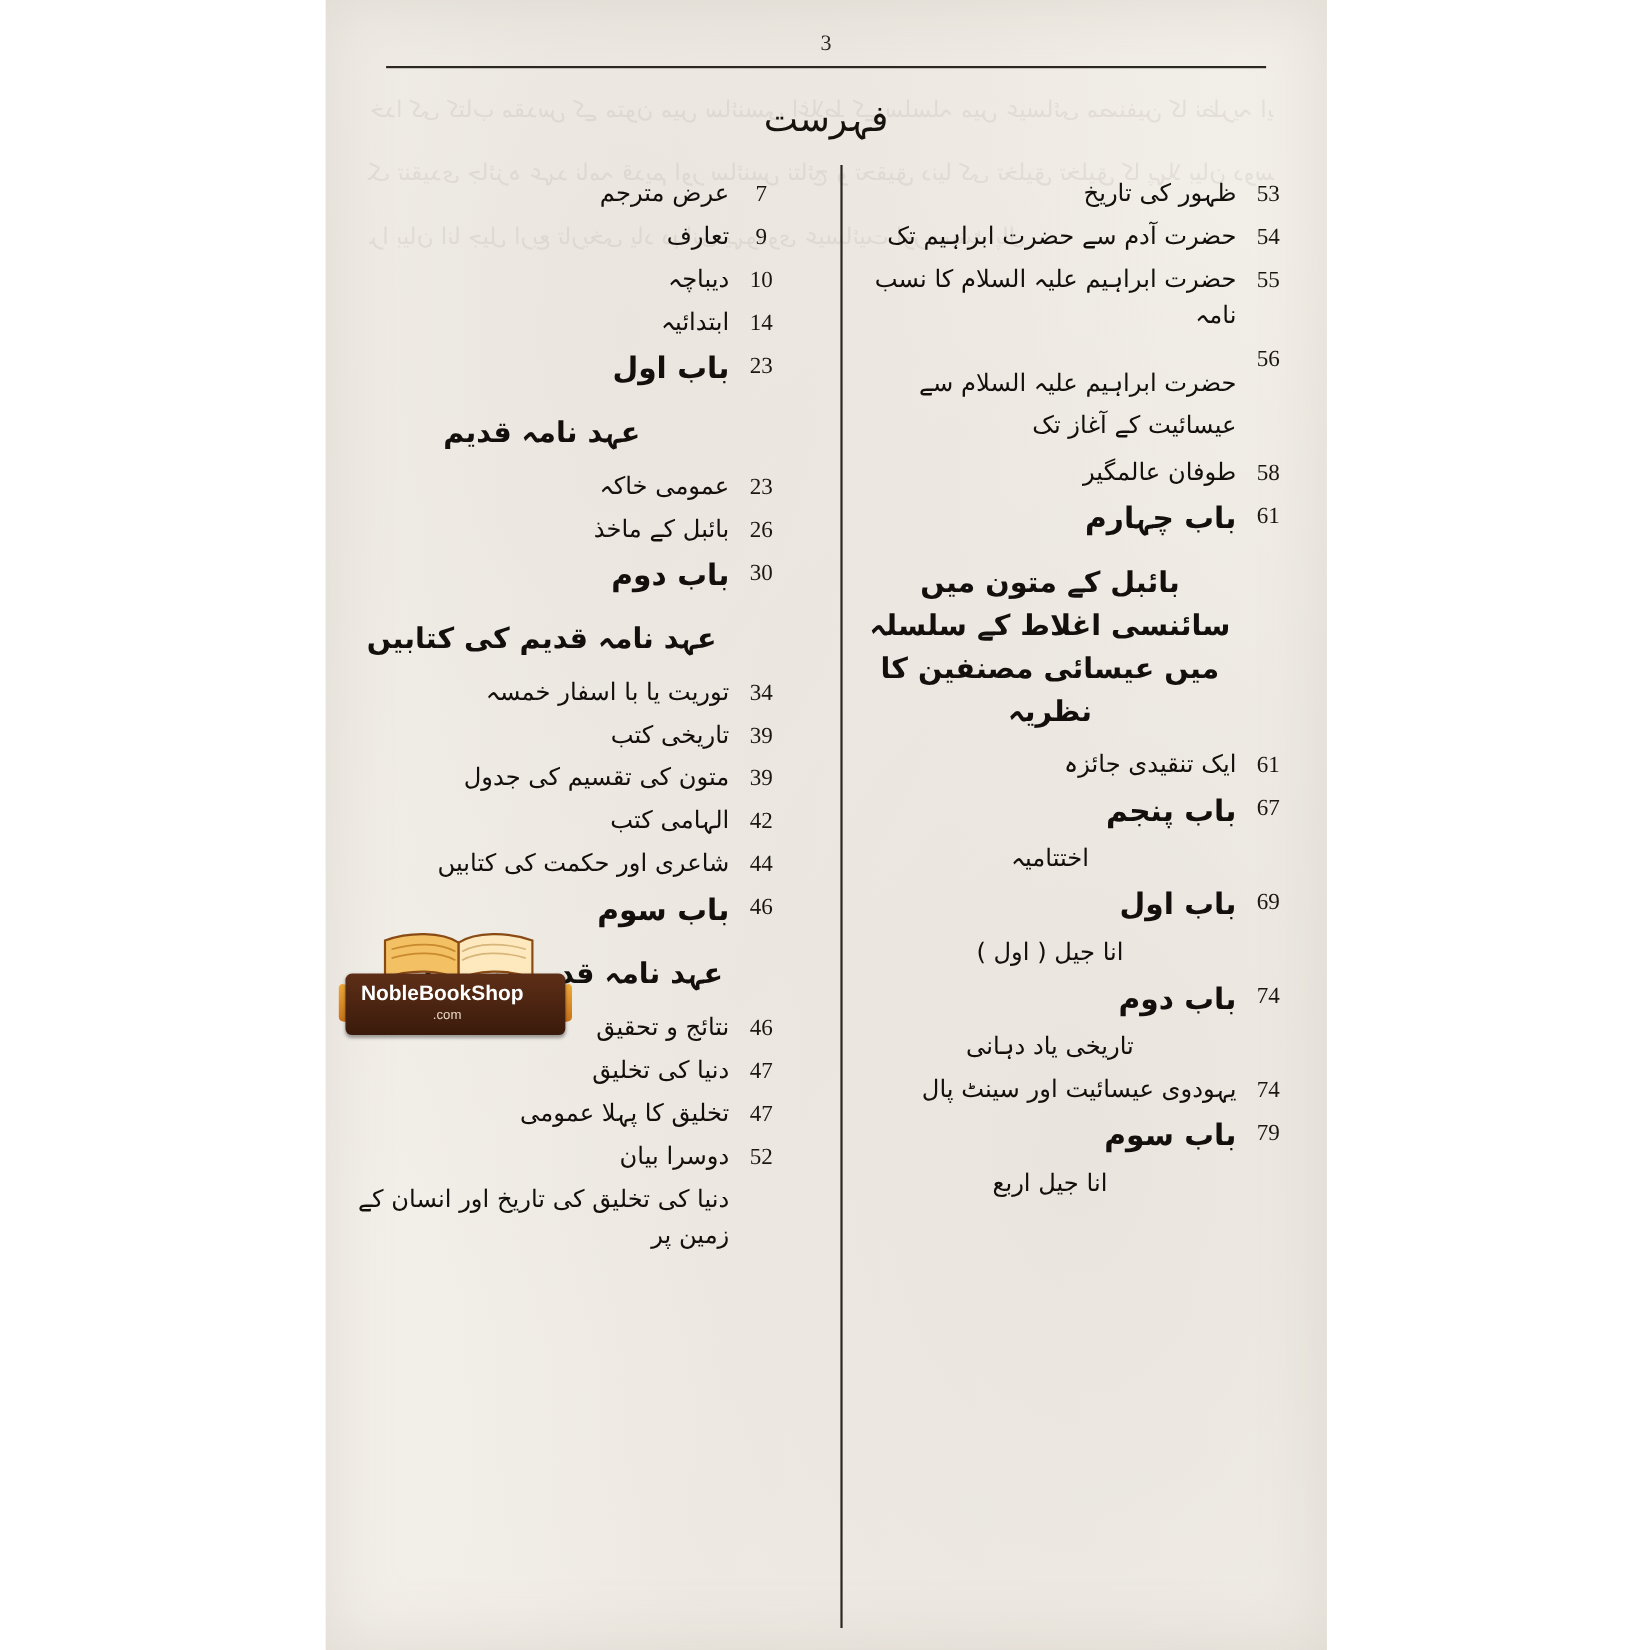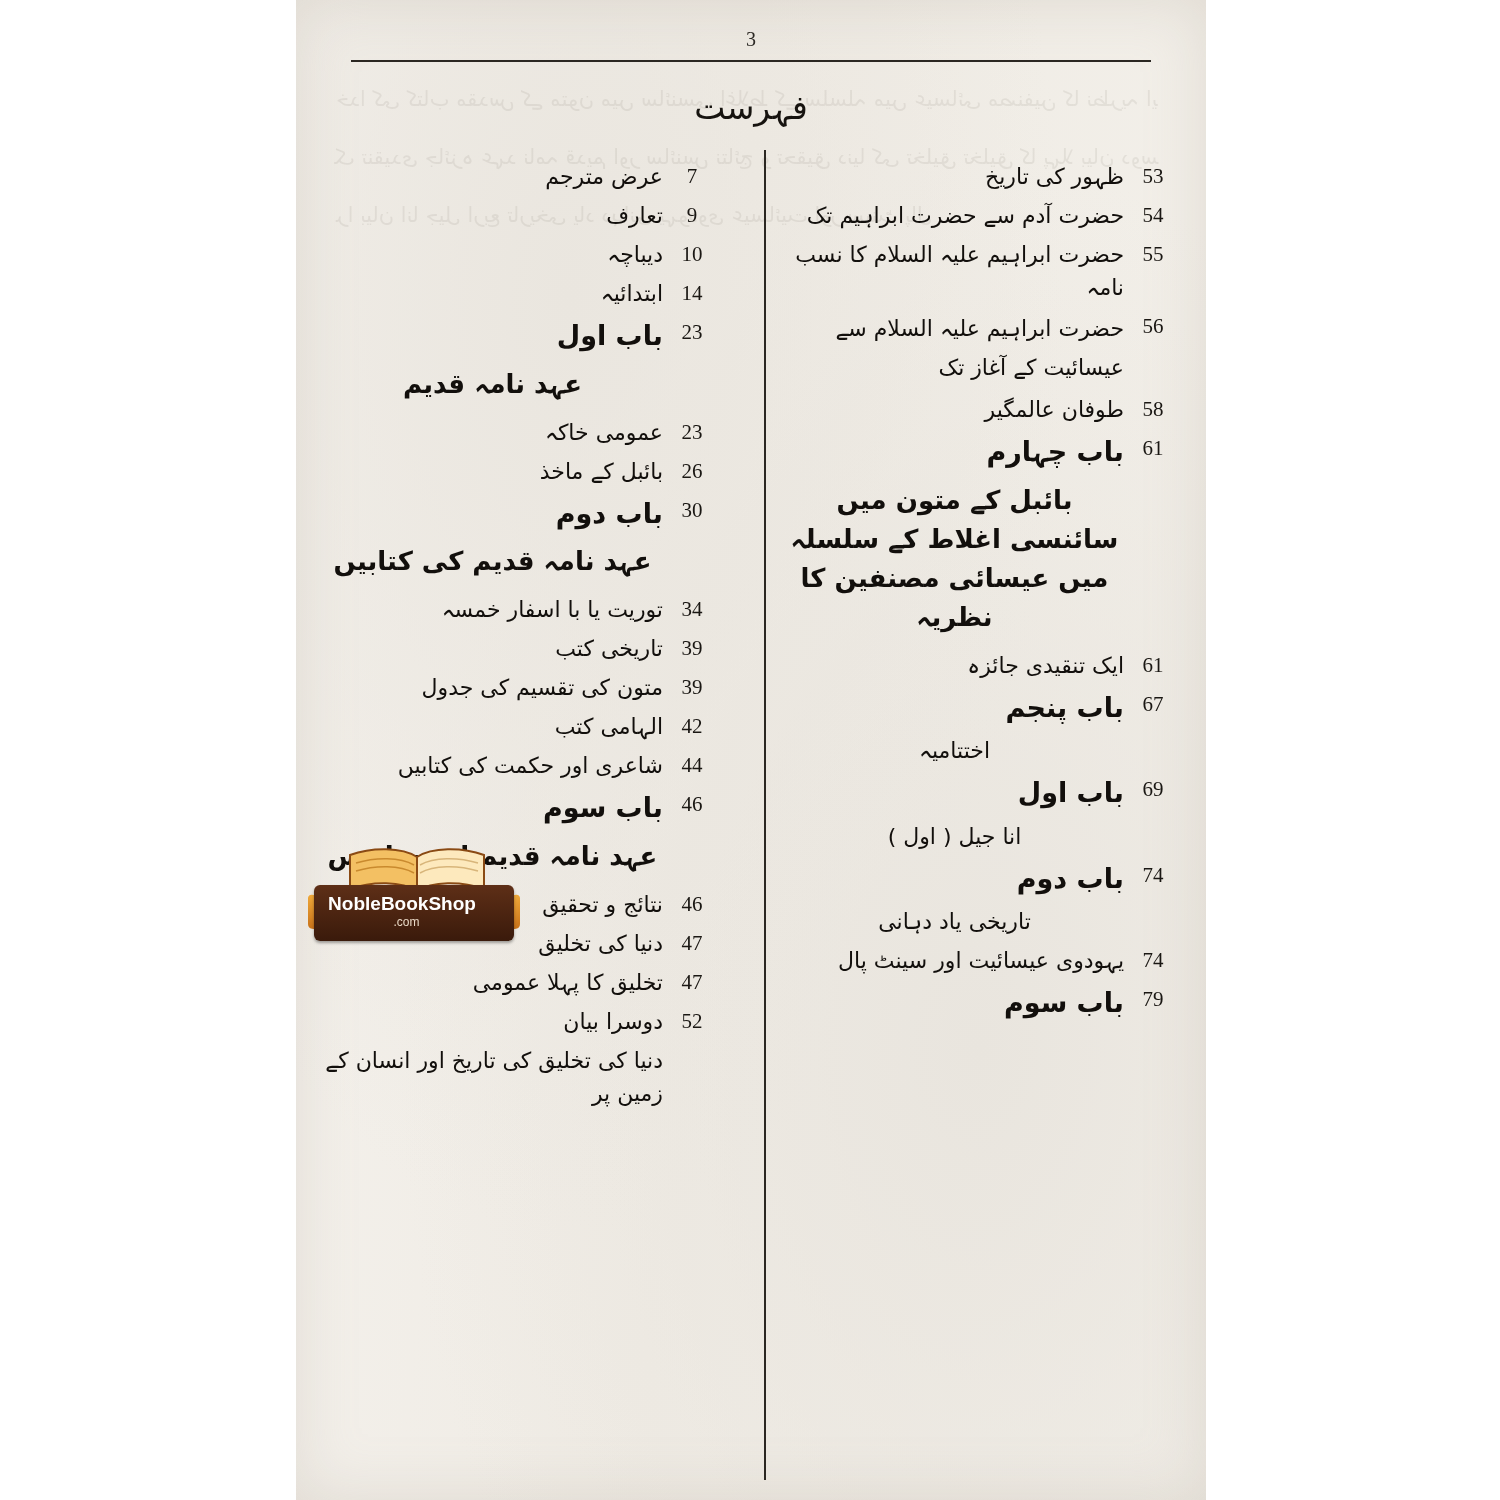--- a/index.html
+++ b/index.html
@@ -134,31 +134,31 @@
   .entry.heading .ttl {
     font-size: 27px;
     font-weight: bold;
     letter-spacing: 1px;
   }
   .entry.center .ttl {
     text-align: center;
   }
   .entry.subheading {
     justify-content: center;
-    margin-top: 8px;
+    margin-top: 18px;
     margin-bottom: 12px;
   }
   .entry.subheading .ttl {
     text-align: center;
     font-size: 26px;
     font-weight: bold;
     letter-spacing: 1px;
   }
   .entry.subheading .pg { visibility: hidden; }
-  .entry.multiline .ttl { line-height: 1.75; }
+  .entry.multiline .ttl { line-height: 1.75; margin-top: 20px; }
 
   
   .watermark {
     position: absolute;
     left: 18px;
     top: 845px;
     width: 200px;
     height: 100px;
     z-index: 5;
   }
@@ -284,20 +284,24 @@
             <div class="pg"></div>
             <div class="ttl">تاریخی یاد دہانی</div>
           </div>
           <div class="entry">
             <div class="pg">74</div>
             <div class="ttl">یہودوی عیسائیت اور سینٹ پال</div>
           </div>
           <div class="entry heading">
             <div class="pg">79</div>
             <div class="ttl">باب سوم</div>
+          </div>
+          <div class="entry center">
+            <div class="pg"></div>
+            <div class="ttl">انا جیل اربع</div>
           </div>
         </div>
       <div class="col col-right" id="col-right">
           <div class="entry">
             <div class="pg">7</div>
             <div class="ttl">عرض مترجم</div>
           </div>
           <div class="entry">
             <div class="pg">9</div>
             <div class="ttl">تعارف</div>

